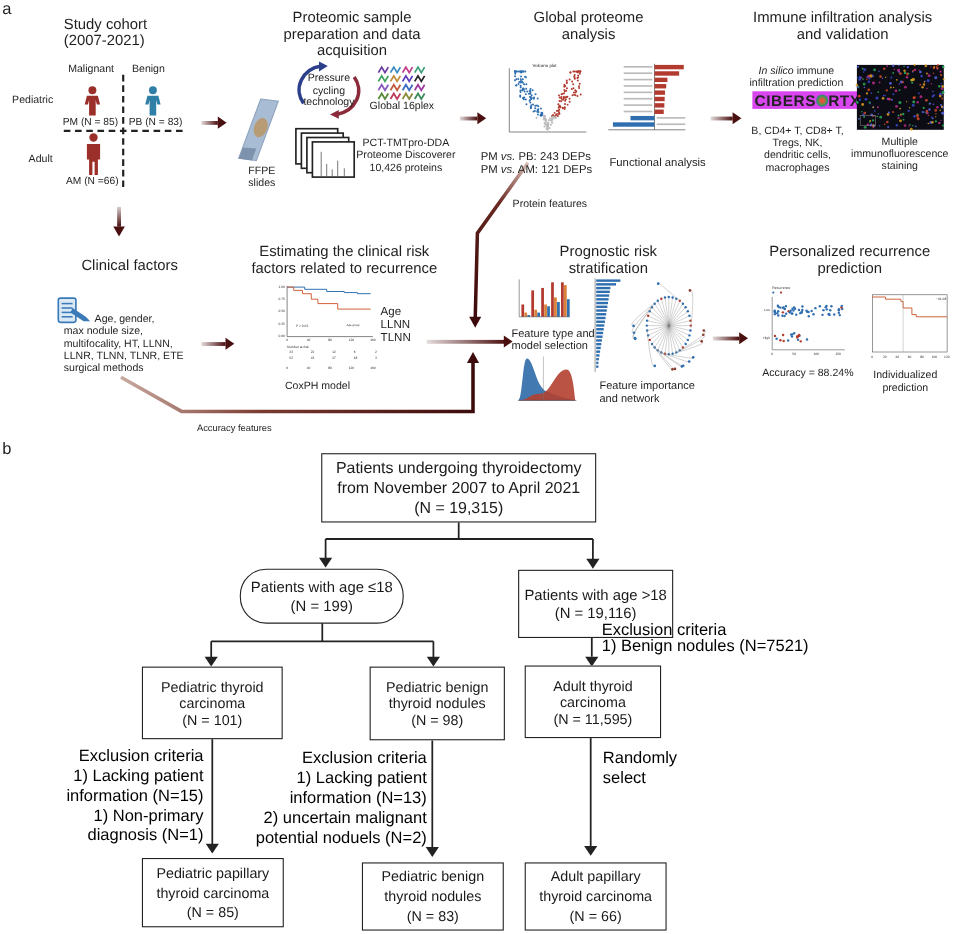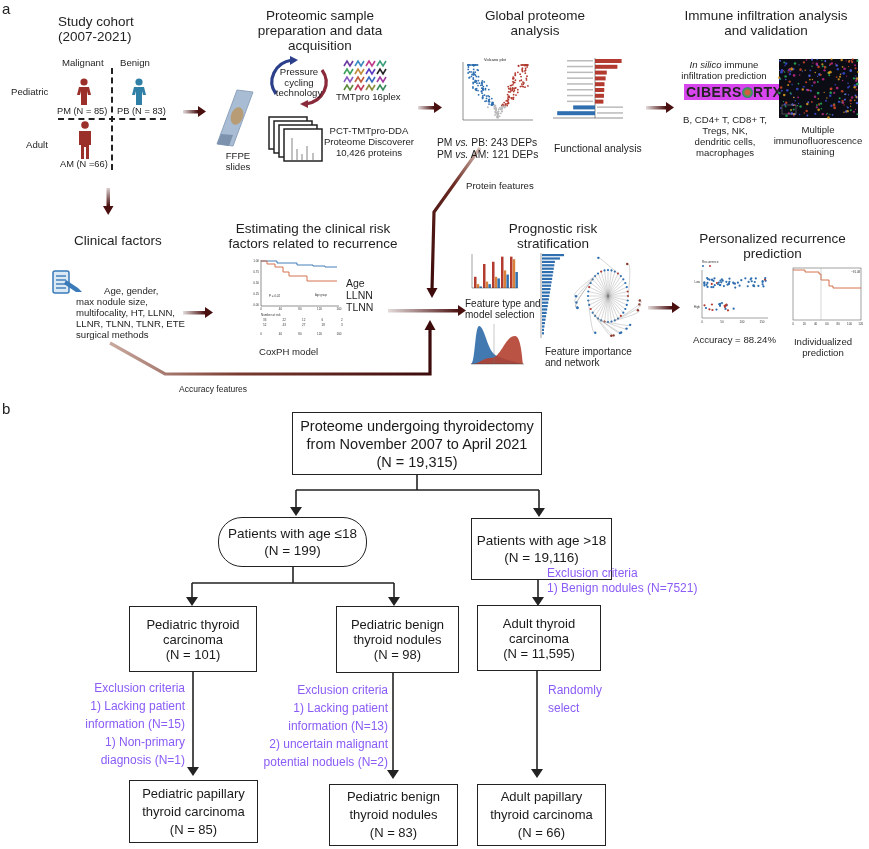--- a/index.html
+++ b/index.html
@@ -3,21 +3,21 @@
 <meta charset="utf-8">
 <style>
   html, body { margin:0; padding:0; background:#ffffff; }
   body { width:869px; height:849px; position:relative; overflow:hidden; font-family:"Liberation Sans", sans-serif; color:#1a1a1a; }
   .abs { position:absolute; }
   .panel-letter { font-size:15px; color:#222; }
   .sec-title { font-size:13.5px; text-align:center; line-height:15px; color:#1f1f1f; }
   .txt { font-size:9.6px; line-height:11px; color:#1f1f1f; }
   .txt-c { text-align:center; }
   .fbox { position:absolute; border:1.6px solid #222; background:#fff; text-align:center; font-size:13px; line-height:15px; display:flex; flex-direction:column; justify-content:center; align-items:center; box-sizing:border-box; }
-  .excl { position:absolute; font-size:12px; line-height:14.5px; color:#8b5cf6; }
+  .excl { position:absolute; font-size:15px; line-height:14.5px; color:#000000; }
   svg { position:absolute; overflow:visible; }
   .dash-v { border-left:2.2px dashed #222; }
   .dash-h { border-top:2.2px dashed #222; }
   .cibersort { font-weight:bold; font-size:14px; letter-spacing:0.5px; color:#222; background:#d946ef; padding:0 2px; }
   .if-img { background:#0c0c14; }
 </style>
 </head>
 <body>
 
 <div class="abs panel-letter" style="left:2px;top:0px;">a</div>
@@ -146,21 +146,21 @@
     <path d="M1 22 l3 -5 l3 5 l3 -5" stroke="#8a5ac0"></path>
       <path d="M12 22 l3 -5 l3 5 l3 -5" stroke="#c05a3a"></path>
       <path d="M23 22 l3 -5 l3 5 l3 -5" stroke="#3a6ac0"></path>
       <path d="M34 22 l3 -5 l3 5 l3 -5" stroke="#a03aa0"></path>
     <path d="M1 30 l3 -5 l3 5 l3 -5" stroke="#5a8a3a"></path>
       <path d="M12 30 l3 -5 l3 5 l3 -5" stroke="#c03a5a"></path>
       <path d="M23 30 l3 -5 l3 5 l3 -5" stroke="#8a8a3a"></path>
       <path d="M34 30 l3 -5 l3 5 l3 -5" stroke="#3a8a5a"></path>
   </g>
 </svg>
-<div class="abs txt" style="left:336px;top:91px;">TMTpro 16plex</div>
+<div class="abs txt" style="left:336px;top:91px;">Global 16plex</div>
 <svg style="left:213px;top:88px;" width="50" height="60" viewBox="0 0 50 60">
   <polygon points="24,2 40,4 20,58 4,56" fill="#a8bcd4" stroke="#8ea3bd" stroke-width="1"></polygon>
   <polygon points="8,46 20,47 16,58 4,56" fill="#7d93ad"></polygon>
   <ellipse cx="24" cy="28" rx="6" ry="9" fill="#b79c76" transform="rotate(20 24 28)"></ellipse>
 </svg>
 <div class="abs txt txt-c" style="left:220px;top:150px;width:36px;">
   <div>FFPE</div>
   <div>slides</div>
 </div>
 <svg style="left:268px;top:116px;" width="60" height="46" viewBox="0 0 60 46">
@@ -732,21 +732,21 @@
 <svg style="left:52px;top:270px;" width="32" height="24" viewBox="0 0 32 24">
   <rect x="1" y="1" width="16" height="22" rx="2" fill="#dbe9f5" stroke="#3a7ab8" stroke-width="1.5"></rect>
   <g stroke="#3a7ab8" stroke-width="1.4">
       <line x1="4" y1="6" x2="14" y2="6"></line>
       <line x1="4" y1="10" x2="14" y2="10"></line>
       <line x1="4" y1="14" x2="14" y2="14"></line>
       <line x1="4" y1="18" x2="14" y2="18"></line>
     </g>
   <polygon points="14,10 26,18 30,22 24,22 12,14" fill="#3a7ab8"></polygon>
 </svg>
-<div class="abs txt" style="left:76px;top:285px;line-height:11px;">
+<div class="abs txt" style="left:58px;top:285px;line-height:11px;">
   <div style="padding-left:28px;">Age, gender,</div>
   <div>max nodule size,</div>
   <div>multifocality, HT, LLNN,</div>
   <div>LLNR, TLNN, TLNR, ETE</div>
   <div>surgical methods</div>
 </div>
 <div class="abs txt" style="left:179px;top:384px;font-size:8.5px;">Accuracy features</div>
 
 <div class="abs sec-title" style="left:228px;top:221px;width:170px;">
   <div>Estimating the clinical risk</div>
@@ -955,21 +955,21 @@
     <path d="M57.086294773915164 22.212254485090998 Q 28.000821839755773 44.282051894337464 36.000657471804615 44.25641081303406" stroke="#888" stroke-width="0.35" fill="none"></path>
     <circle cx="36.000657471804615" cy="44.25641081303406" r="1.2" fill="#2f6fb0"></circle>
     <path d="M53.31038174221374 61.644362983527245 Q 74.96820691377022 87.3272126014625 73.57456553101616 83.38837509223865" stroke="#888" stroke-width="0.35" fill="none"></path>
     <circle cx="73.57456553101616" cy="83.38837509223865" r="1.2" fill="#8a3a2a"></circle>
   </svg>
 <div class="abs txt" style="left:545px;top:346px;font-size:10px;line-height:11px;">
   <div>Feature importance</div>
   <div>and network</div>
 </div>
 
-<div class="abs sec-title" style="left:690px;top:231px;width:165px;">
+<div class="abs sec-title" style="left:690px;top:221px;width:165px;">
   <div>Personalized recurrence</div>
   <div>prediction</div>
 </div>
 <svg style="left:690px;top:258px;" width="80" height="70" id="scatter">
     <text x="12" y="5" font-size="3.2" fill="#333">Recurrence</text>
     <circle cx="13" cy="8" r="1" fill="#2f6fb0"></circle>
     <circle cx="20" cy="8" r="1" fill="#b23a2f"></circle>
     <line x1="12" y1="12" x2="12" y2="60" stroke="#444" stroke-width="0.5"></line>
     <line x1="12" y1="60" x2="78" y2="60" stroke="#444" stroke-width="0.5"></line>
     <text x="10" y="25" font-size="3" text-anchor="end" fill="#333">Low</text>
@@ -1099,21 +1099,21 @@
     <polygon points="186,597 198,597 192,606"></polygon>
     <polygon points="388,597 400,597 394,606"></polygon>
     <polygon points="532,597 544,597 538,606"></polygon>
     <polygon points="187,767 199,767 193,776"></polygon>
     <polygon points="387,770 399,770 393,779"></polygon>
     <polygon points="531,769 543,769 537,778"></polygon>
   </g>
 </svg>
 
 <div class="fbox" style="left:292px;top:412px;width:250px;height:63px;font-size:14.5px;line-height:18px;">
-  <div>Proteome undergoing thyroidectomy</div>
+  <div>Patients undergoing thyroidectomy</div>
   <div>from November 2007 to April 2021</div>
   <div>(N = 19,315)</div>
 </div>
 <div class="fbox" style="left:218px;top:517px;width:149px;height:50px;font-size:13.5px;line-height:17px;border-radius:24px;">
   <div>Patients with age ≤18</div>
   <div>(N = 199)</div>
 </div>
 <div class="fbox" style="left:471px;top:518px;width:141px;height:62px;font-size:13.5px;line-height:17px;">
   <div>Patients with age &gt;18</div>
   <div>(N = 19,116)</div>

